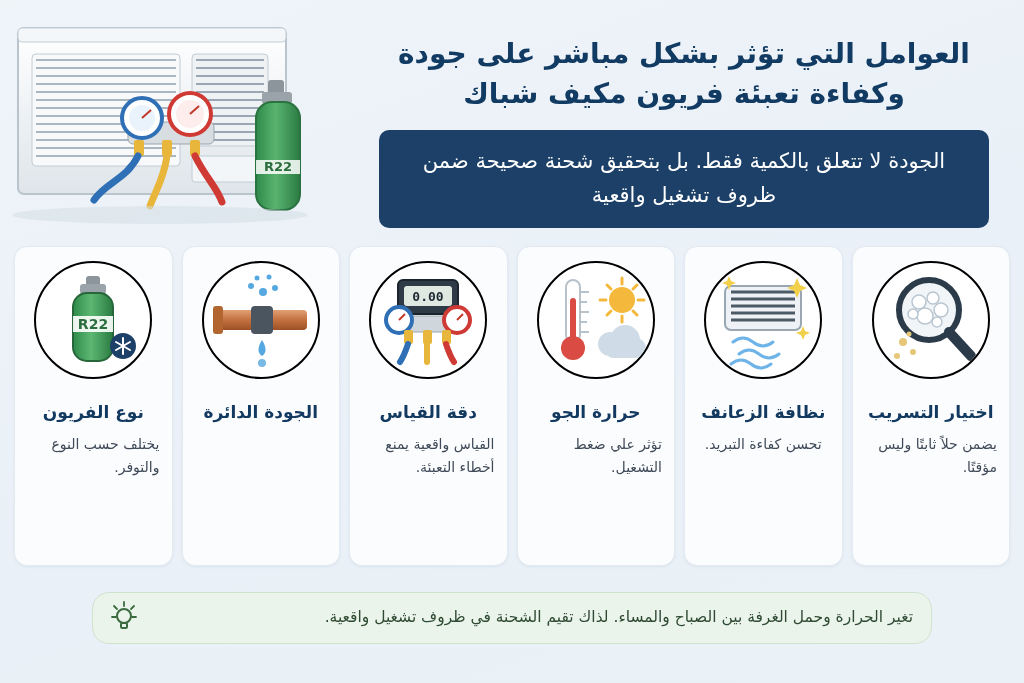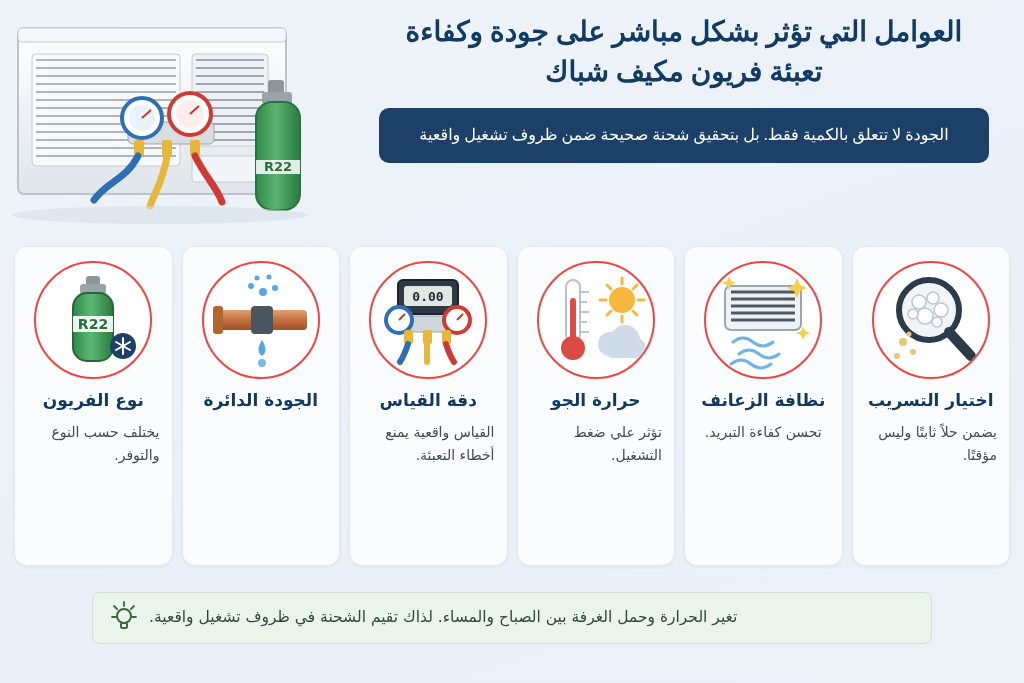--- a/index.html
+++ b/index.html
@@ -11,42 +11,41 @@
   }
   #root {
     position: relative;
     width: 1024px; height: 683px;
     background: linear-gradient(160deg, #eff4f9 0%, #e9f0f7 55%, #eaf1f7 100%);
   }
 
   
   .header {
     position: absolute;
-    top: 12px; right: 20px;
+    top: 34px; right: 20px;
     width: 640px;
     text-align: center;
-    font-family: Liberation Serif, serif;
   }
   .title {
     color: #123b63;
     font-size: 28px;
     font-weight: bold;
     line-height: 1.42;
     letter-spacing: 0px;
     text-align: center;
     padding: 0 20px;
   }
   .subtitle-box {
     margin: 16px auto 0;
     background: #1d4068;
     color: #ffffff;
     border-radius: 10px;
     width: 610px;
     padding: 14px 24px 16px;
-    font-size: 16px;
+    font-size: 21px;
     line-height: 1.62;
     text-align: center;
   }
 
   
   .ac-art {
     position: absolute;
     top: 10px; left: 10px;
     width: 340px; height: 225px;
   }
@@ -68,27 +67,27 @@
     box-shadow: 0 1px 3px rgba(20,50,80,.06);
     padding: 14px 8px 12px;
     display: flex;
     flex-direction: column;
     align-items: center;
   }
   .icon-circle {
     width: 118px; height: 118px;
     border-radius: 50%;
     background: #ffffff;
-    border: 2px solid #ef4444;
+    border: 2px solid #000000;
     display: flex; align-items: center; justify-content: center;
     overflow: hidden;
     flex: none;
   }
   .card-title {
-    margin-top: 10px;
+    margin-top: 22px;
     color: #12395f;
     font-size: 17px;
     font-weight: bold;
     text-align: center;
     line-height: 1.3;
   }
   .card-desc {
     margin-top: 10px;
     color: #3f4a58;
     font-size: 14px;
@@ -97,24 +96,24 @@
     padding: 0 4px;
   }
 
   
   .footer {
     position: absolute;
     left: 92px; right: 92px; top: 592px;
     height: 52px;
     background: #eaf4ea;
     border: 1px solid #cfe3cf;
-    border-radius: 8px;
+    border-radius: 17px;
     display: flex;
     align-items: center;
-    justify-content: flex-end;
+    justify-content: space-between;
     gap: 12px;
     padding: 0 18px;
   }
   .footer-text {
     color: #2f4a33;
     font-size: 15.5px;
     line-height: 1.4;
     text-align: center;
   }
   .bulb { flex: none; }

